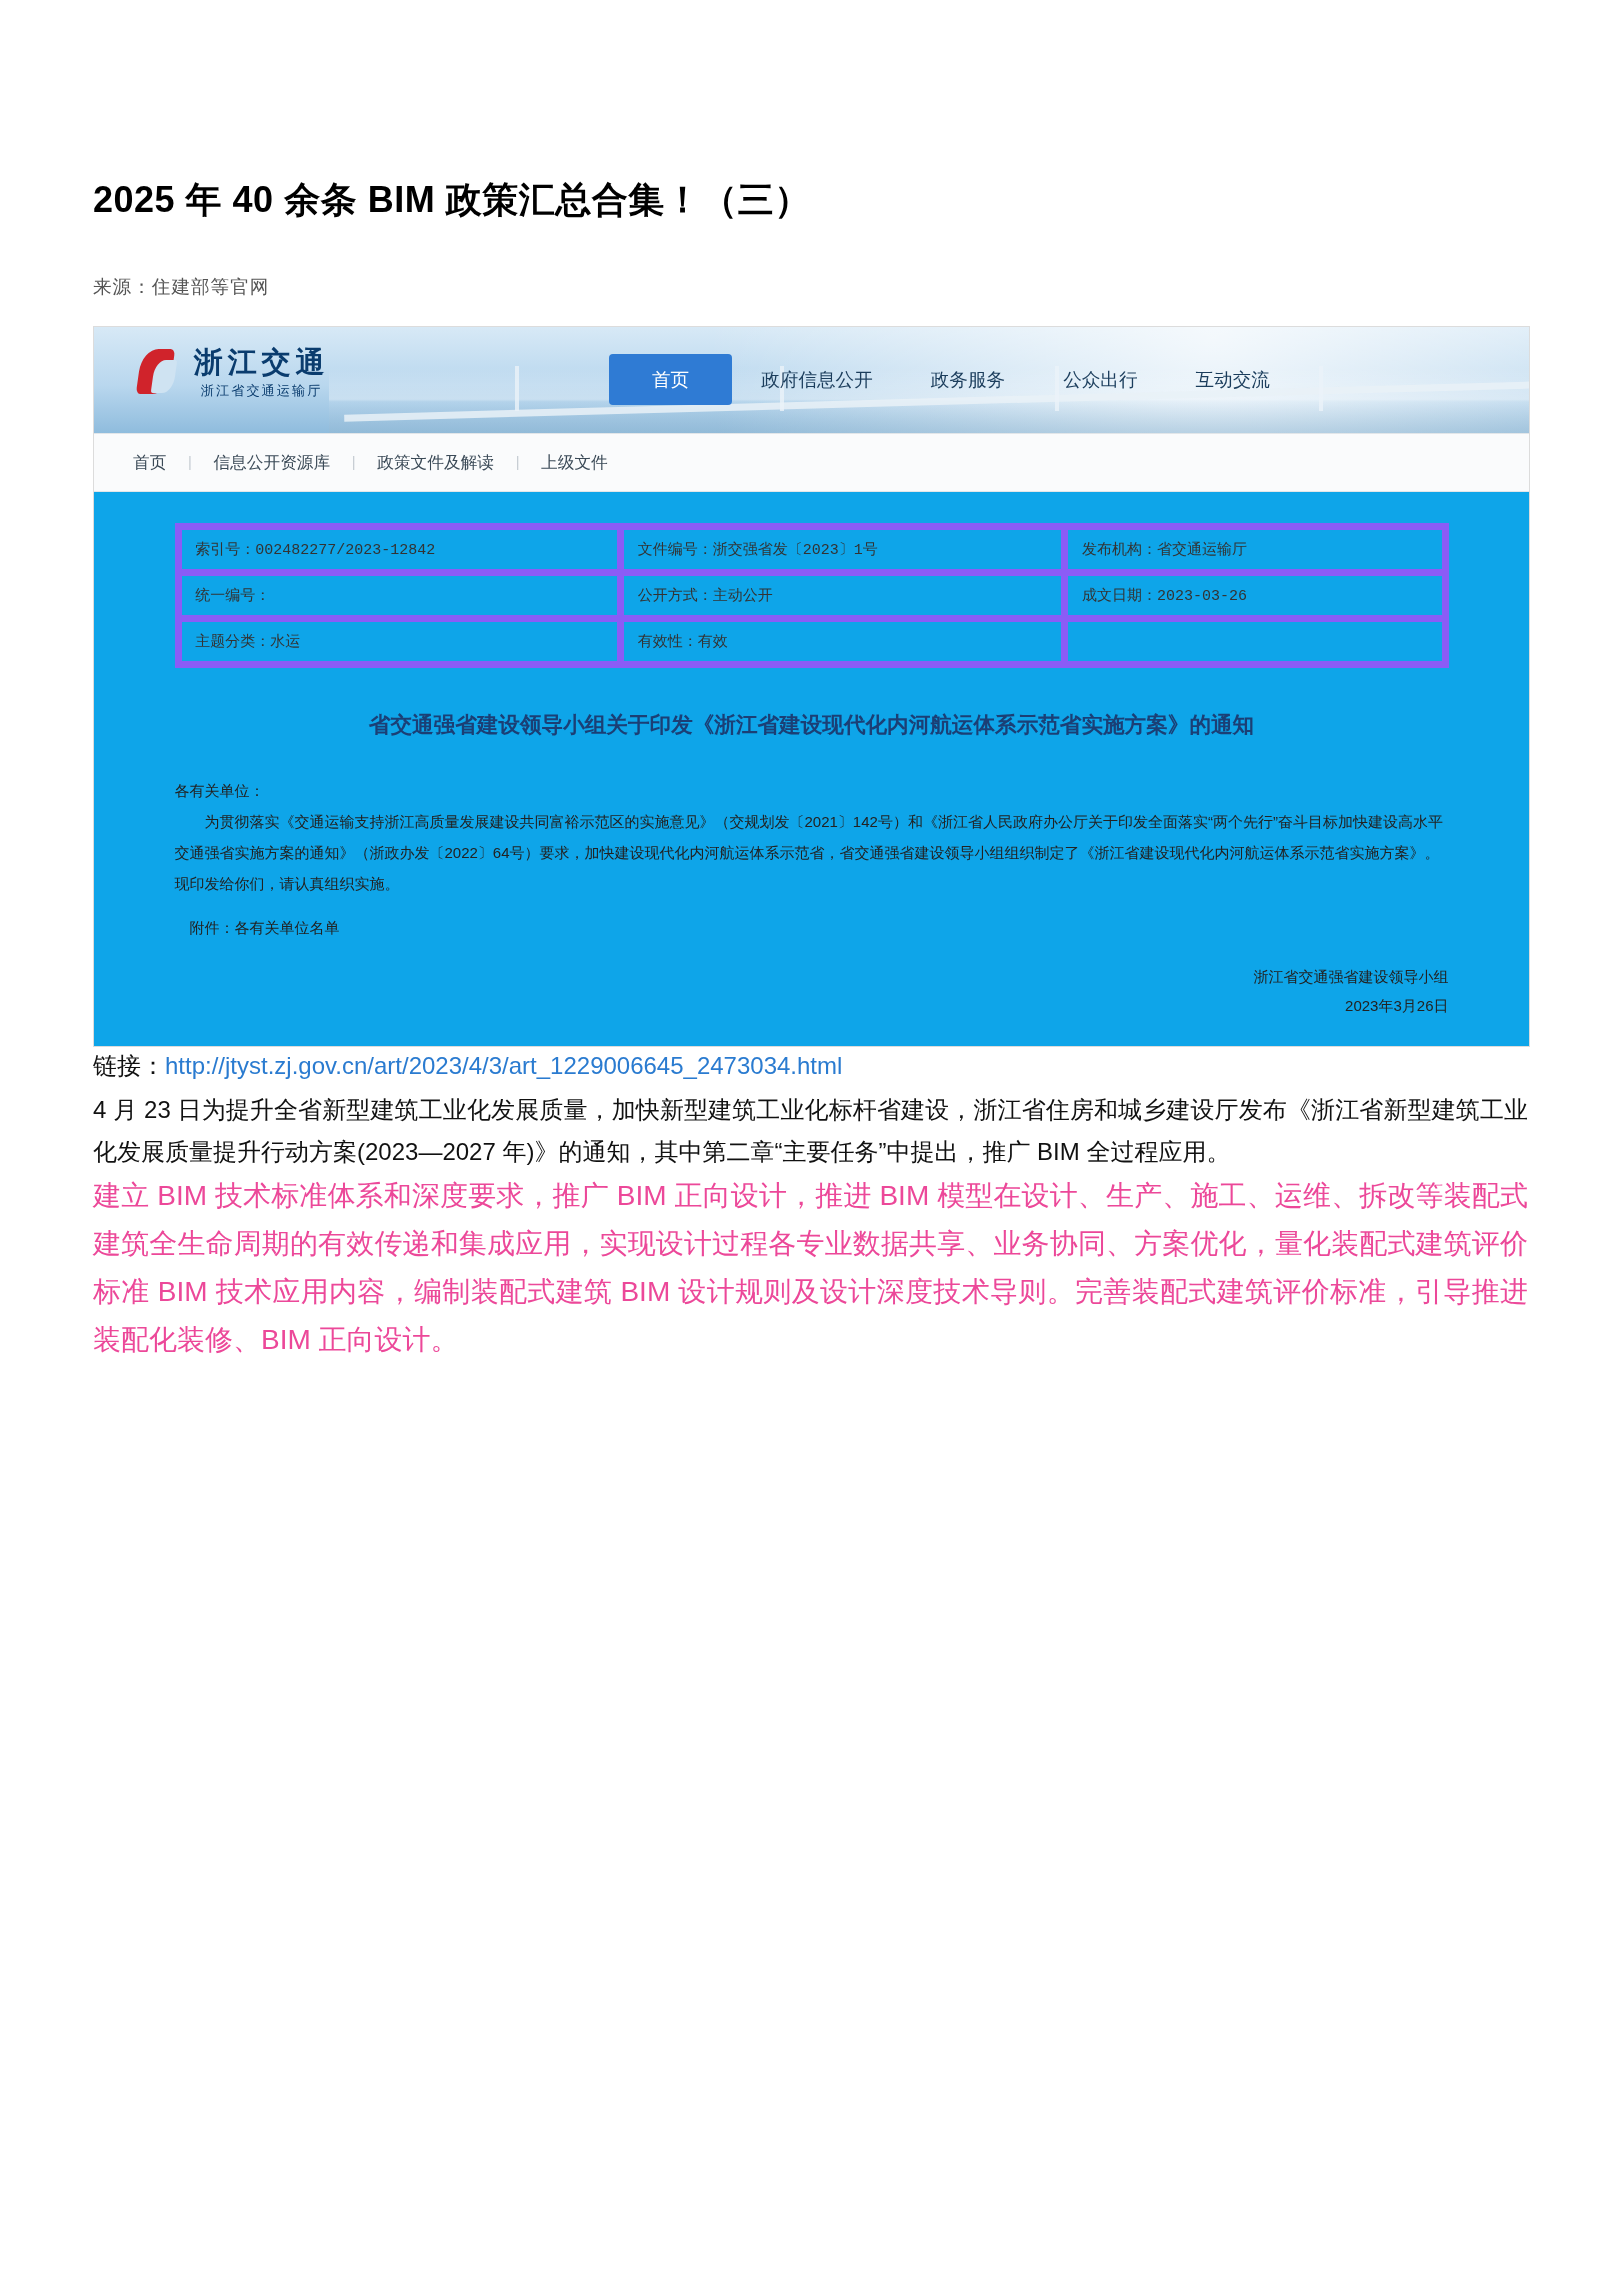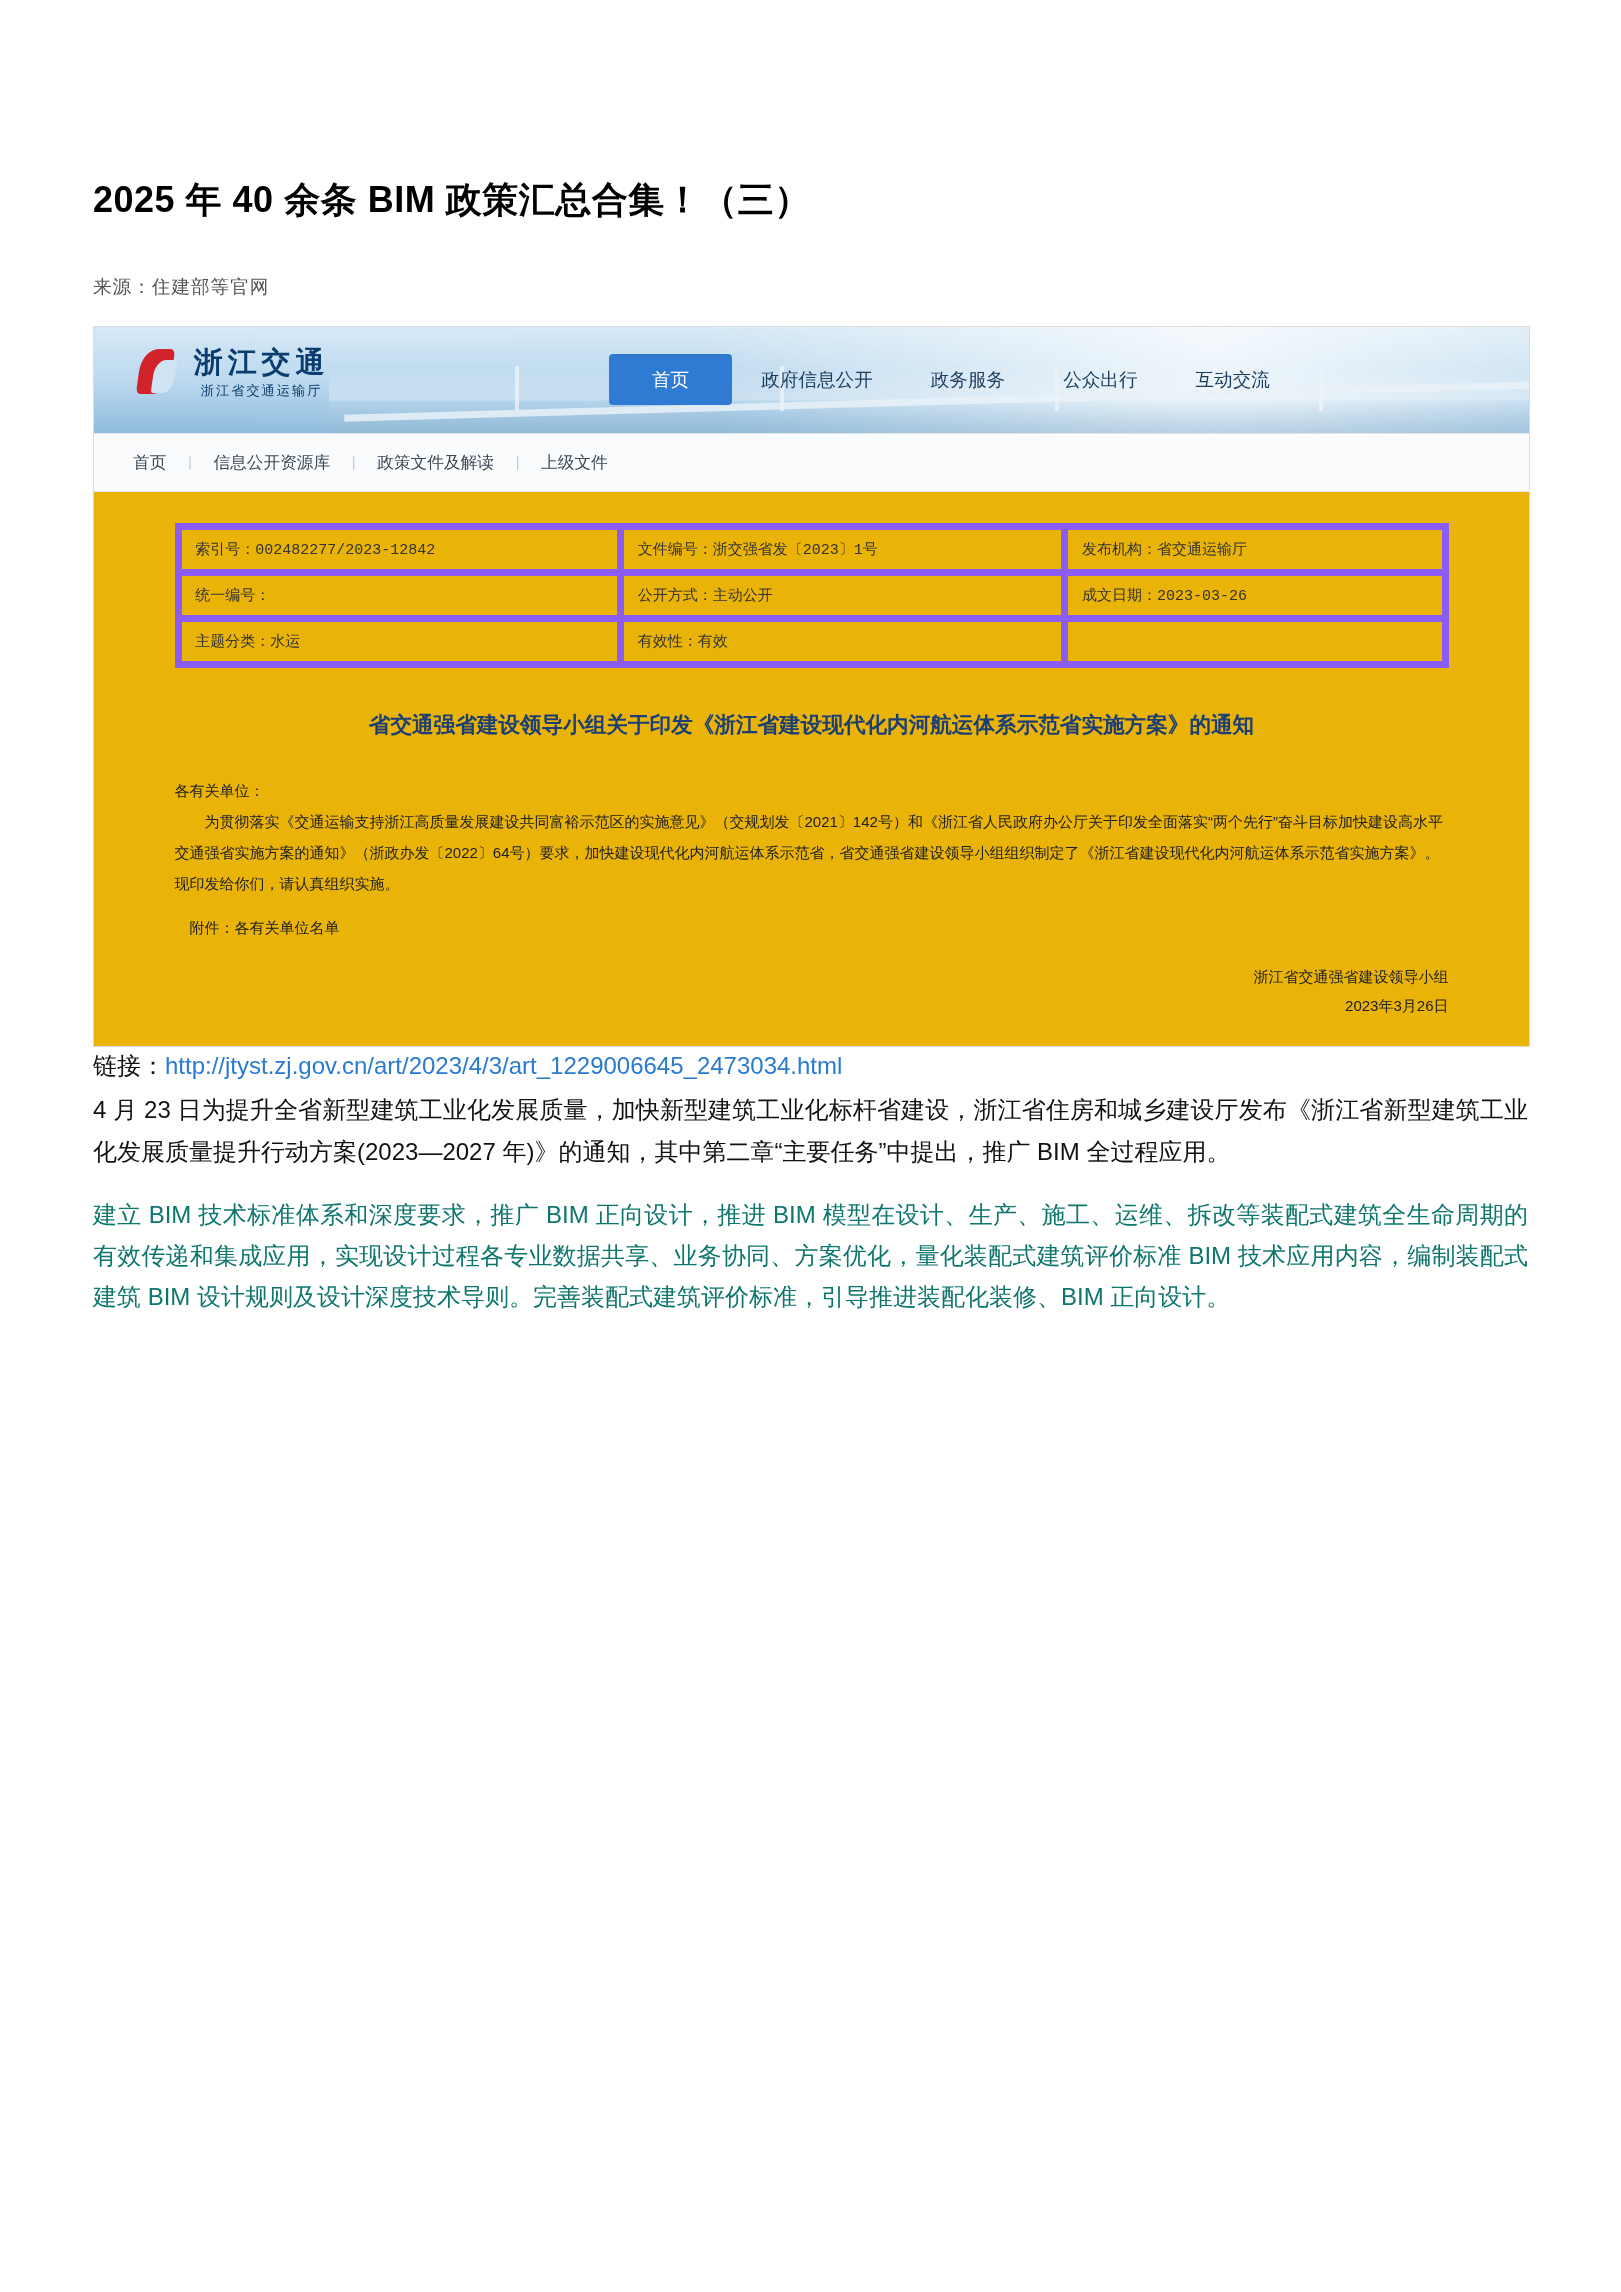--- a/index.html
+++ b/index.html
@@ -41,21 +41,21 @@
     line-height: 1.72;
     text-align: justify;
     text-justify: inter-ideograph;
     color: #111;
   }
   
   .shot {
     margin-top: 25.5px;
     width: 1435px;
     border: 1px solid #dcdcdc;
-    background: #eab308;
+    background: #0ea5e9;
     position: relative;
     overflow: hidden;
   }
   .shot-banner {
     height: 106px;
     position: relative;
     background: linear-gradient(180deg, #cfe3f2 0%, #bcd8ef 45%, #9fc6e4 100%);
     overflow: hidden;
   }
   .banner-sky {
@@ -237,26 +237,26 @@
   }
   .tail-para {
     margin-top: 3.9px;
     font-size: 24px;
     line-height: 1.72;
     text-align: justify;
     text-justify: inter-ideograph;
     color: #111;
   }
   .tail-para2 {
-    margin-top: 22px;
-    font-size: 24px;
+    margin-top: 0;
+    font-size: 28px;
     line-height: 1.72;
     text-align: justify;
     text-justify: inter-ideograph;
-    color: #0f766e;
+    color: #ec4899;
   }
 </style>
 </head>
 <body>
 
 <div class="page">
 
   <h1 class="doc-title">2025 年 40 余条 BIM 政策汇总合集！（三）</h1>
 
   <div class="source-line">来源：住建部等官网</div>

